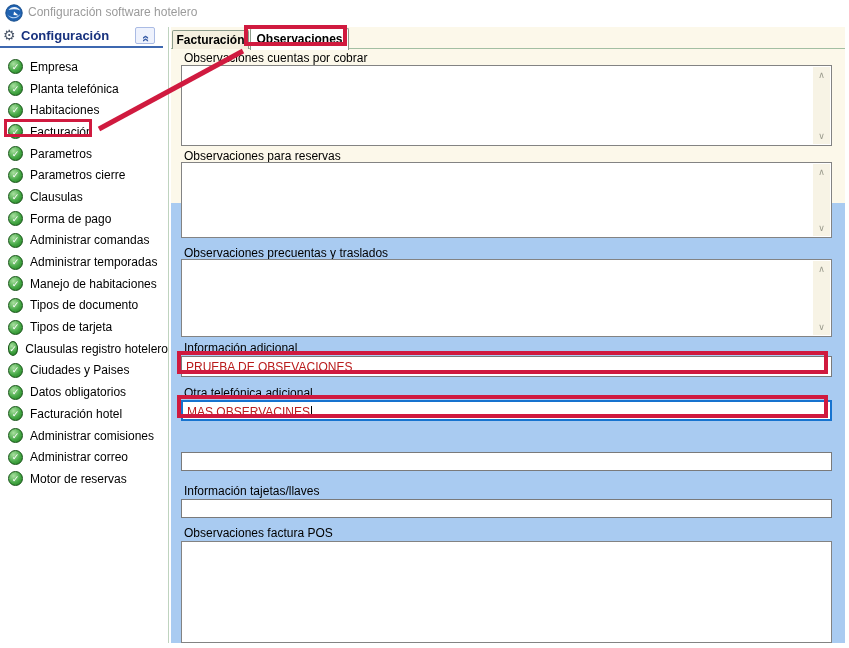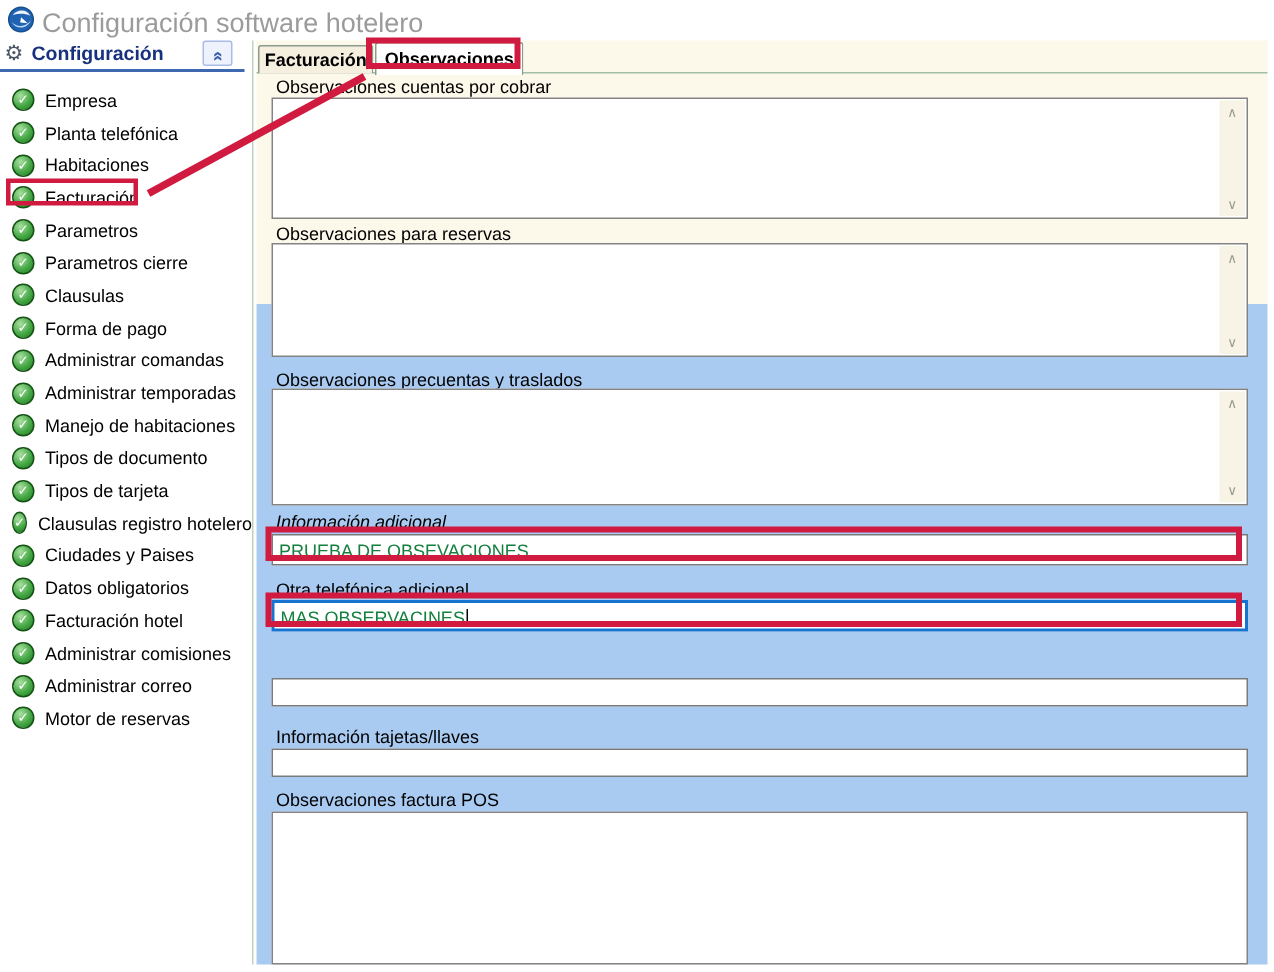--- a/index.html
+++ b/index.html
@@ -3,21 +3,21 @@
 <meta charset="utf-8">
 <style>
   * { margin:0; padding:0; box-sizing:border-box; }
   html,body { background:#ffffff; }
   body { font-family:"Liberation Sans","DejaVu Sans",sans-serif; }
   #screen { position:relative; width:849px; height:648px; background:#ffffff; overflow:hidden; }
 
   
   .titlebar { position:absolute; left:0; top:0; width:849px; height:26px; background:#fff; }
   .app-icon { position:absolute; left:5px; top:4px; width:18px; height:18px; }
-  .app-title { position:absolute; left:28px; top:5px; font-size:18px; color:#9b9b9b; white-space:nowrap; }
+  .app-title { position:absolute; left:28px; top:5px; font-size:12px; color:#9b9b9b; white-space:nowrap; }
 
   
   .sidebar { position:absolute; left:0; top:27px; width:168px; height:621px; background:#fff; }
   .sidebar-header { position:absolute; left:0; top:0; width:163px; height:19px; }
   .gear-icon { position:absolute; left:3px; top:0px; font-size:14px; line-height:16px; color:#4a5668; }
   .sidebar-title { position:absolute; left:21px; top:1px; font-size:13px; font-weight:bold; color:#17317e; white-space:nowrap; }
   .collapse-btn { position:absolute; left:135px; top:0px; width:20px; height:17px; background:#eef2fd; border:1px solid #aabbe4; border-radius:2px; text-align:center; cursor:pointer; }
   .collapse-btn span { display:inline-block; color:#3b5fa8; font-weight:bold; font-size:12px; line-height:15px; transform:rotate(90deg); }
   .sidebar-underline { position:absolute; left:0; top:19px; width:163px; height:2px; background:#3e68b0; }
   .sidebar-items { position:absolute; left:0; top:29px; width:168px; }
@@ -39,21 +39,21 @@
   .tab-inactive { left:1px; top:3px; width:77px; height:19px; line-height:18px; background:#f4efdf; }
   .tab-active { left:79px; top:1px; width:99px; height:22px; line-height:20px; background:#ffffff; }
 
   .fld-label { position:absolute; left:13px; font-size:12px; color:#000; white-space:nowrap; }
   .tarea { position:absolute; left:10px; width:651px; background:#fff; border:1px solid #838383; }
   .tarea .vscroll { position:absolute; top:1px; right:1px; bottom:1px; width:17px; background:#f7f3e5; }
   .vscroll .up, .vscroll .dn { position:absolute; left:0; width:17px; height:14px; text-align:center;
       font-size:9px; line-height:14px; color:#9a9a8c; cursor:pointer; }
   .vscroll .up { top:1px; } .vscroll .dn { bottom:1px; }
   .tbox { position:absolute; left:10px; width:651px; background:#fff; border:1px solid #7a7a7a;
-      font-size:12px; color:#15803d; padding:3px 4px 0 4px; white-space:nowrap; overflow:hidden; }
+      font-size:12px; color:#b91c1c; padding:3px 4px 0 4px; white-space:nowrap; overflow:hidden; }
   .tbox.focused { border:2px solid #1673cf; }
   .caret { display:inline-block; width:1px; height:12px; background:#000; vertical-align:-2px; margin-left:1px; }
 
   
   .anno-box { position:absolute; border-style:solid; border-color:#d01a3f; background:transparent; pointer-events:none; }
   .anno-line { position:absolute; left:0; top:0; width:849px; height:648px; pointer-events:none; }
 </style>
 </head>
 <body>
 
@@ -190,21 +190,21 @@
 
     <div class="fld-label" style="top:219px;">Observaciones precuentas y traslados</div>
     <div class="tarea" style="top:232px; height:78px;">
       <span></span>
       <div class="vscroll">
         <div class="up">∧</div>
         <div class="dn">∨</div>
       </div>
     </div>
 
-    <div class="fld-label" style="top:314px;font-style:italic;">Información adicional</div>
+    <div class="fld-label" style="top:314px;">Información adicional</div>
     <div class="tbox" style="top:329px; height:21px;">
       <span>PRUEBA DE OBSEVACIONES</span>
     </div>
 
     <div class="fld-label" style="top:359px;">Otra telefónica adicional</div>
     <div class="tbox focused" style="top:373px; height:21px;">
       <span>MAS OBSERVACINES</span><span class="caret"></span>
     </div>
 
     <div class="tbox" style="top:425px; height:19px;">

